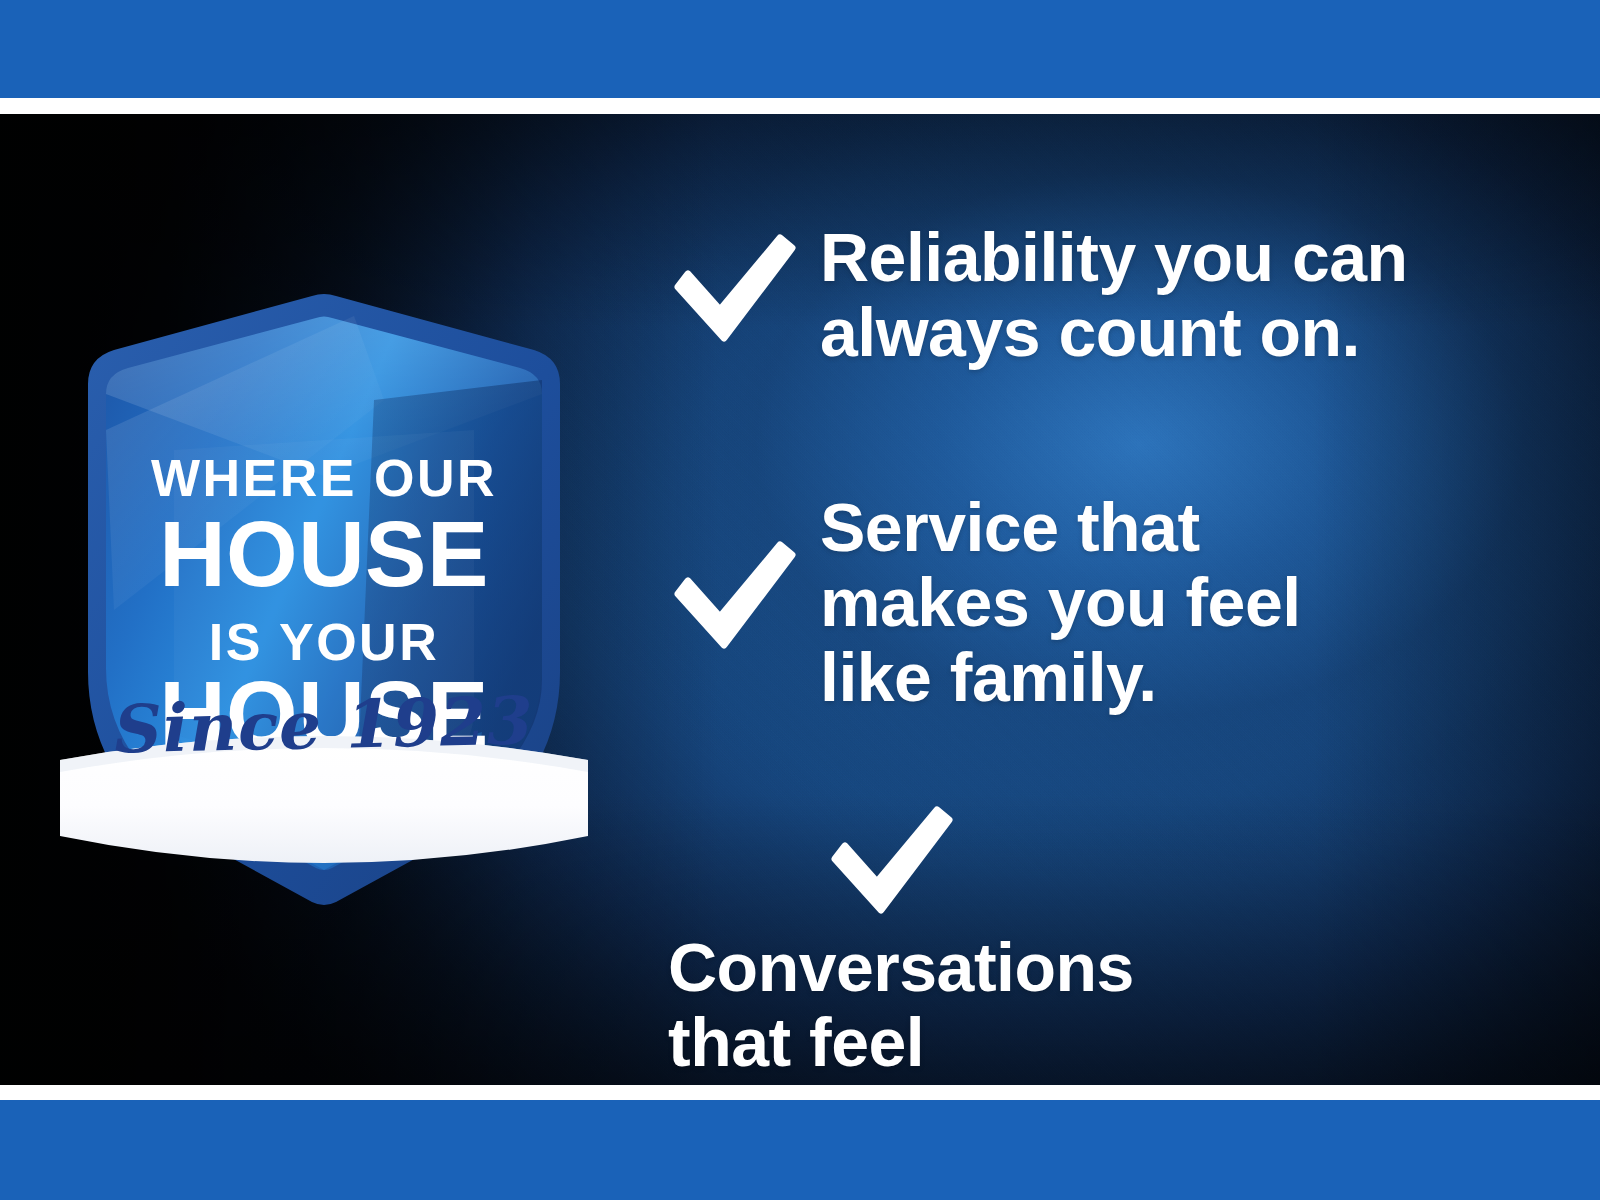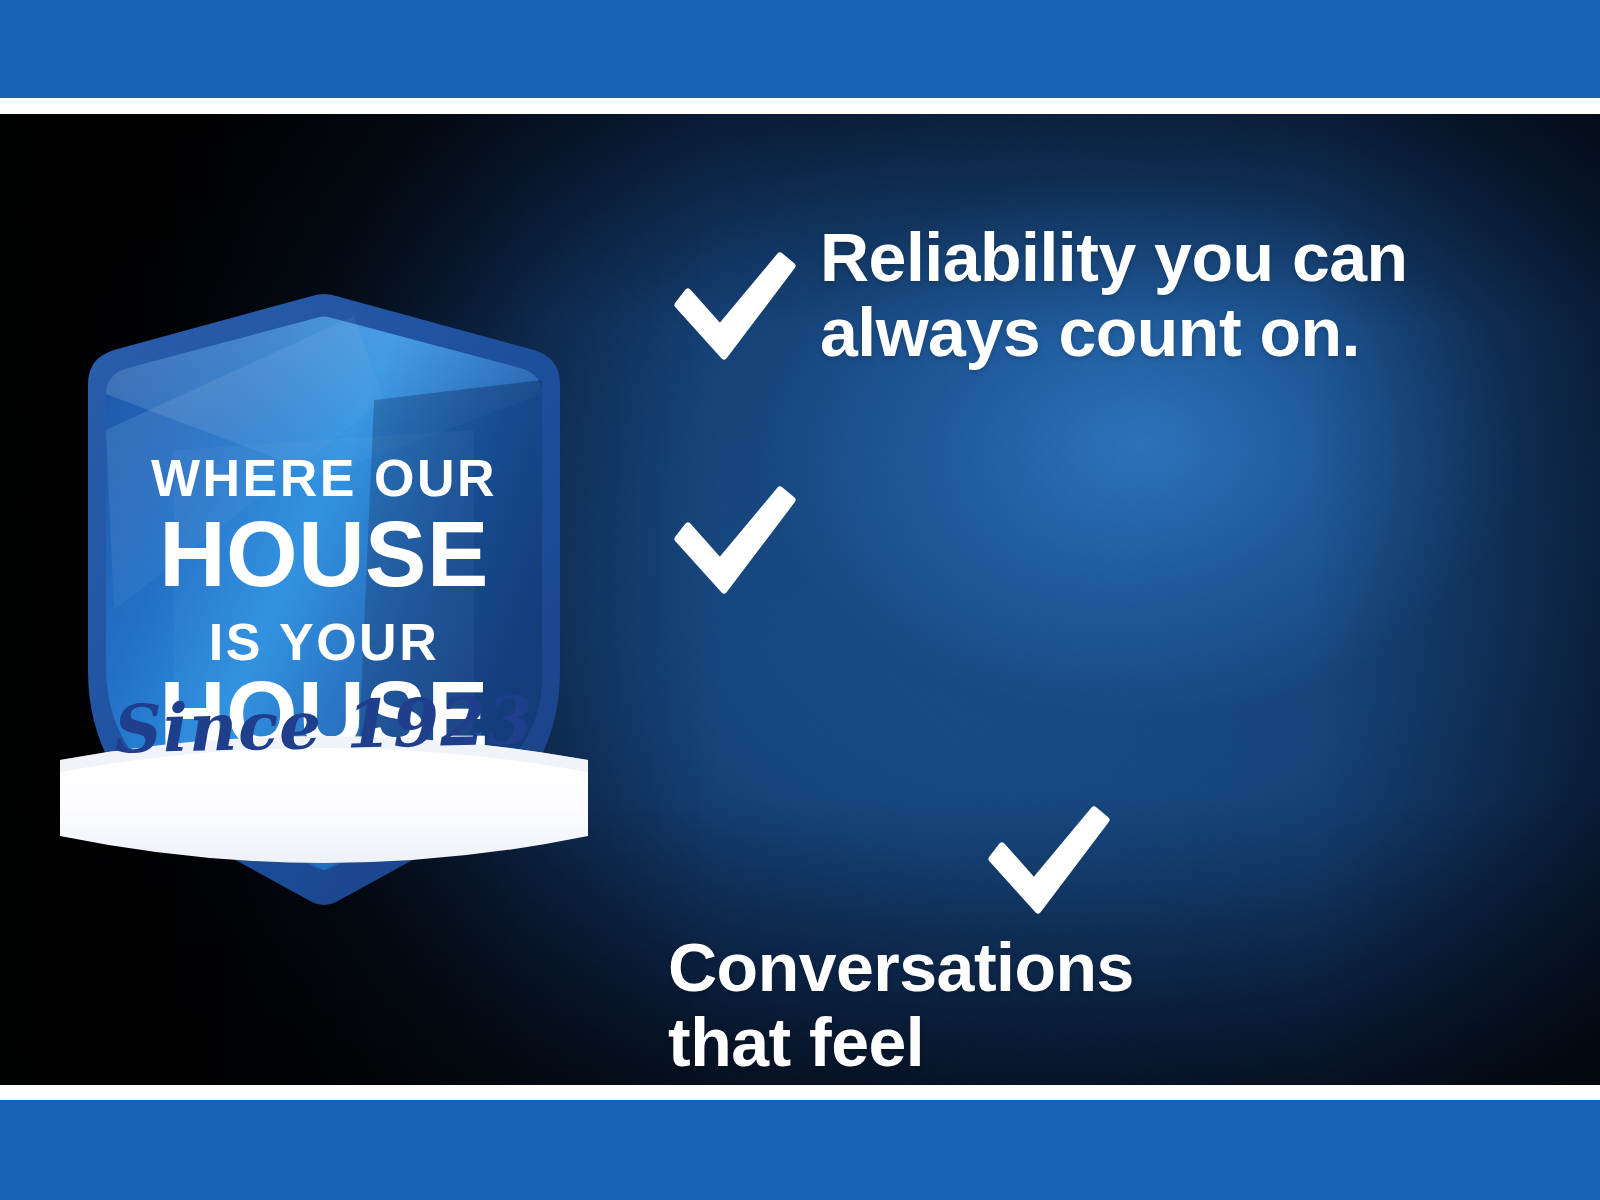--- a/index.html
+++ b/index.html
@@ -127,21 +127,21 @@
   
   #bullets {
     position: absolute;
     left: 668px;
     top: 100px;  
     width: 880px;
   }
   .bullet {
     position: absolute;
     display: flex;
-    align-items: flex-end;
+    align-items: center;
   }
   #bullet-0 { top: 0px; }
   #bullet-1 { top: 270px; }
   #bullet-2 { top: 590px; flex-direction: column; }
 
   .check-icon {
     flex: 0 0 auto;
     width: 130px;
     height: 120px;
     margin-right: 22px;
@@ -267,20 +267,23 @@
         <div class="bullet-text">Reliability you can
 always count on.</div>
       </div>
 
       <div class="bullet" id="bullet-1">
         <div class="check-icon">
           <svg viewBox="0 0 130 120" xmlns="http://www.w3.org/2000/svg">
             <path d="M10,55 L20,42 L52,78 L112,6 L124,16 L56,106 Z" fill="#ffffff" stroke="#ffffff" stroke-width="7" stroke-linejoin="round" stroke-linecap="round"></path>
           </svg>
         </div>
+        <div class="bullet-text">Service that
+makes you feel
+like family.</div>
       </div>
 
       <div class="bullet" id="bullet-2">
         <div class="check-icon">
           <svg viewBox="0 0 130 120" xmlns="http://www.w3.org/2000/svg">
             <path d="M10,55 L20,42 L52,78 L112,6 L124,16 L56,106 Z" fill="#ffffff" stroke="#ffffff" stroke-width="7" stroke-linejoin="round" stroke-linecap="round"></path>
           </svg>
         </div>
         <div class="bullet-text">Conversations
 that feel

